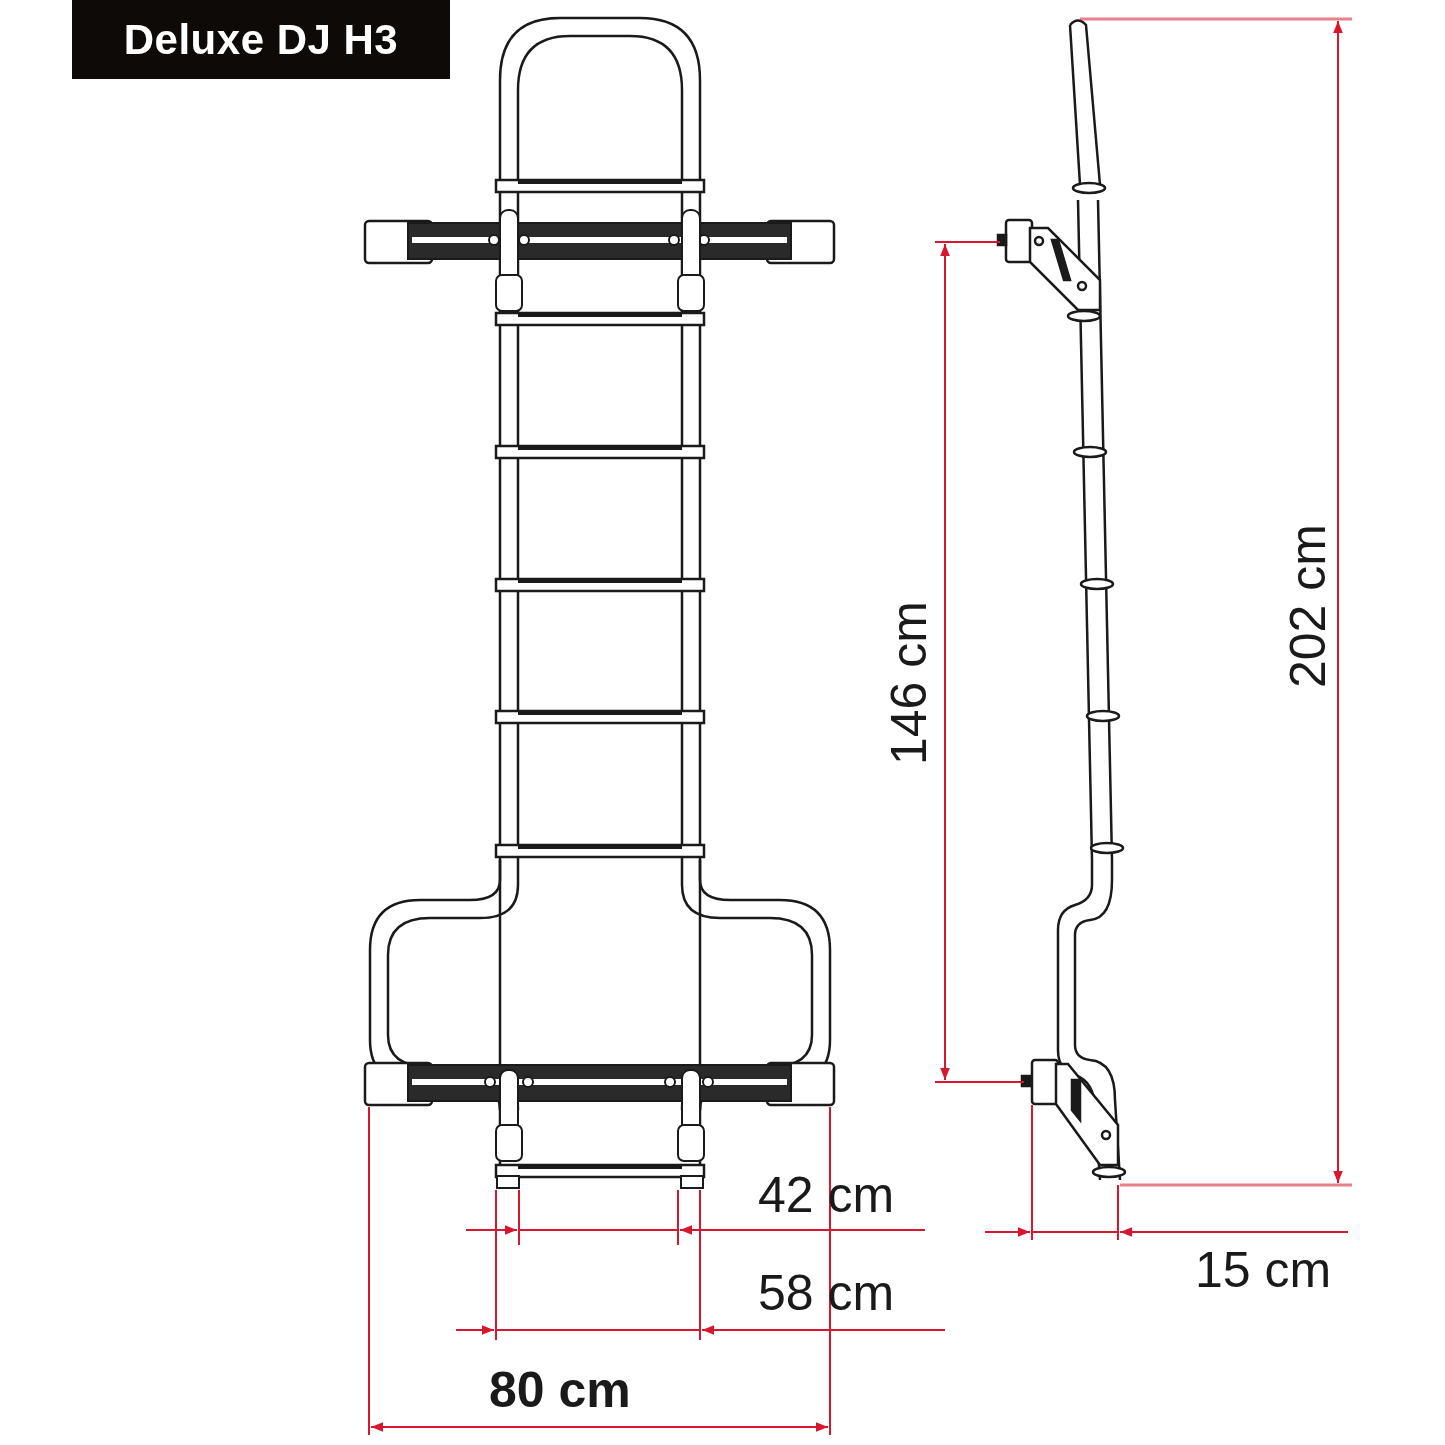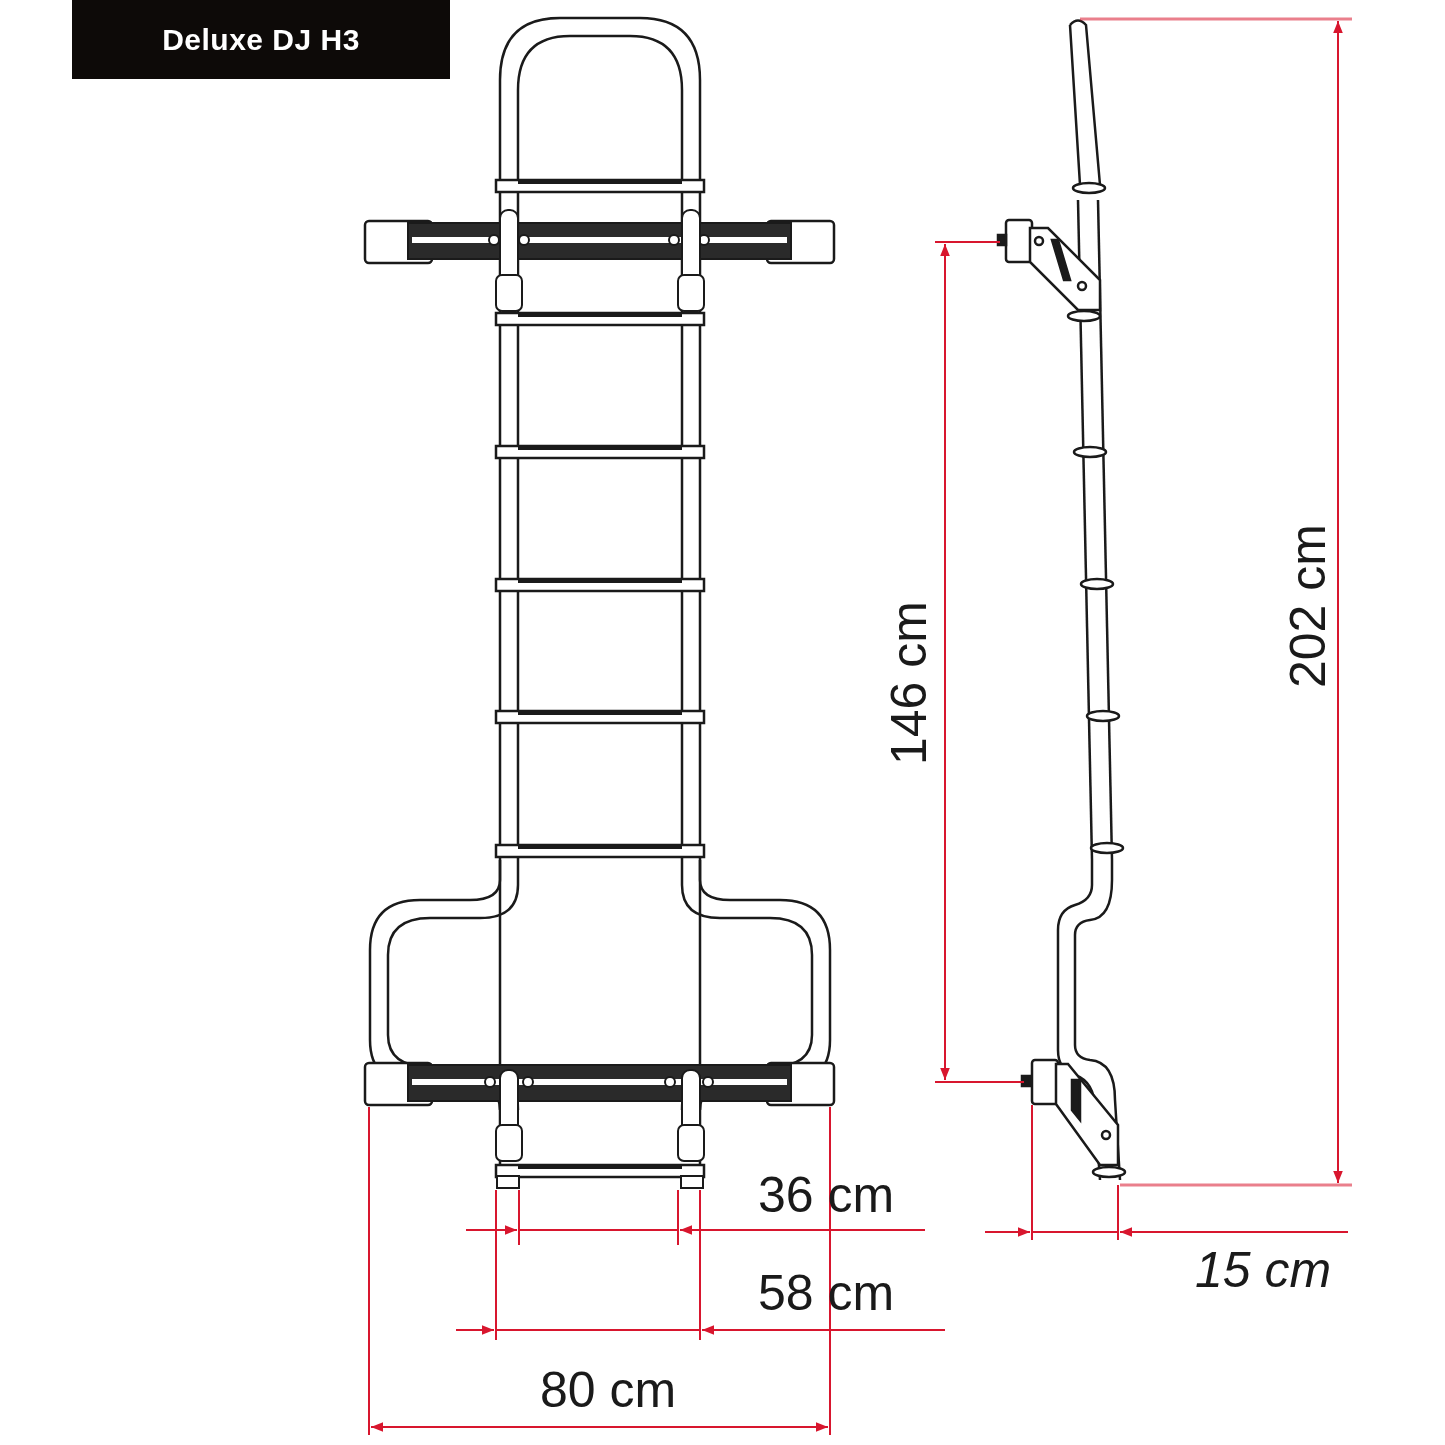--- a/index.html
+++ b/index.html
@@ -1,18 +1,18 @@
 <!DOCTYPE html>
 <html><head>
   <meta charset="utf-8">
   <style>
     html, body { margin: 0; padding: 0; background: #ffffff; }
     body { width: 1445px; height: 1445px; position: relative; overflow: hidden; font-family: "Liberation Sans", sans-serif; }
     .title-box { position: absolute; left: 72px; top: 0; width: 378px; height: 79px; background: #0d0a08; display: flex; align-items: center; justify-content: center; }
-    .title-text { color: #ffffff; font-weight: bold; font-size: 30px; font-family: "Liberation Sans", sans-serif; letter-spacing: 0.5px; }
+    .title-text { color: #ffffff; font-weight: bold; font-size: 42px; font-family: "Liberation Sans", sans-serif; letter-spacing: 0.5px; }
     svg.drawing { position: absolute; left: 0; top: 0; }
     .dim-label { position: absolute; color: #1a1a1a; font-family: "Liberation Sans", sans-serif; font-size: 50px; line-height: 1; white-space: nowrap; }
     .dim-label.vertical { transform-origin: left top; transform: rotate(-90deg); }
   </style>
 </head>
 <body>
 
 <div class="title-box">
   <span class="title-text">Deluxe DJ H3</span>
 </div>
@@ -163,16 +163,16 @@
     <line x1="456" y1="1330" x2="494" y2="1330" marker-end="url(#arr)"></line>
     <line x1="945" y1="1330" x2="702" y2="1330" marker-end="url(#arr)"></line>
     <line x1="496" y1="1330" x2="700" y2="1330"></line>
 
     <line x1="371" y1="1427" x2="828" y2="1427" marker-start="url(#arr)" marker-end="url(#arr)"></line>
   </g>
 </svg>
 
 <span class="dim-label vertical" style="left:1283px; top:688px;">202 cm</span>
 <span class="dim-label vertical" style="left:884px; top:765px;">146 cm</span>
-<span class="dim-label" style="left:758px; top:1170px;">36 cm</span>
+<span class="dim-label" style="left:758px; top:1170px;">42 cm</span>
 <span class="dim-label" style="left:758px; top:1268px;">58 cm</span>
-<span class="dim-label" style="left:540px; top:1365px;">80 cm</span>
-<span class="dim-label" style="left:1195px; top:1245px;font-style:italic;">15 cm</span>
+<span class="dim-label" style="left:489px; top:1365px;font-weight:bold;">80 cm</span>
+<span class="dim-label" style="left:1195px; top:1245px;">15 cm</span>
 
 </body></html>

